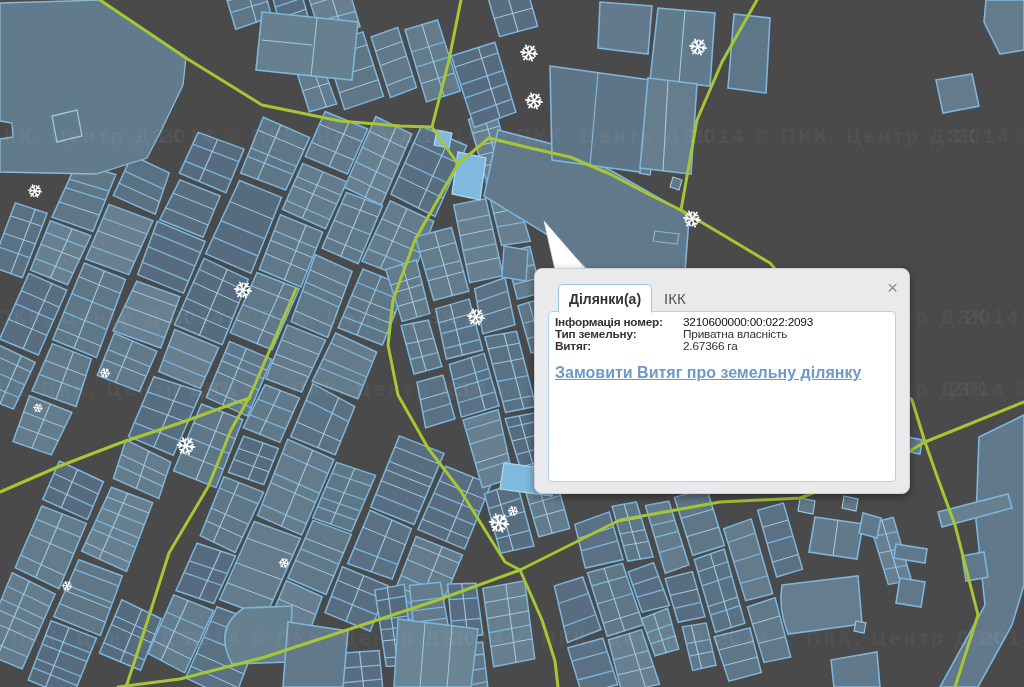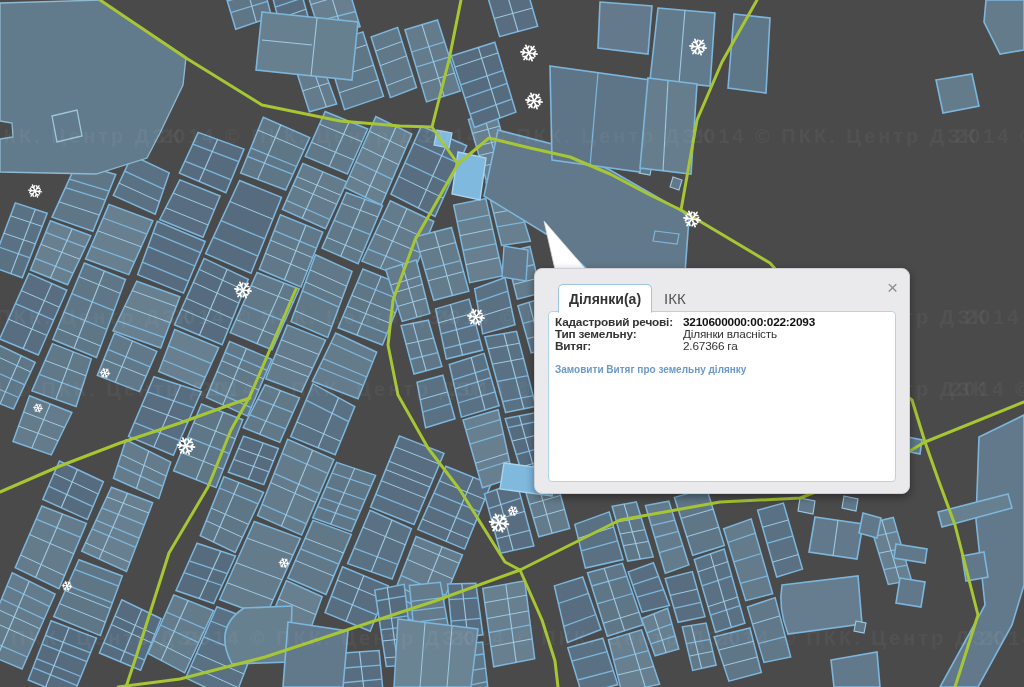--- a/index.html
+++ b/index.html
@@ -3,22 +3,22 @@
 html,body{margin:0;padding:0;width:1024px;height:687px;overflow:hidden;background:#4a4a4a;font-family:"Liberation Sans",sans-serif;}
 #stage{position:relative;width:1024px;height:687px;}
 #popup{position:absolute;left:534px;top:268px;width:376px;height:226px;background:#eaeaec;border:1px solid #cfcfd4;border-radius:8px;box-shadow:0 3px 9px rgba(0,0,0,0.4);box-sizing:border-box;}
 #tab-active{position:absolute;left:23px;top:15px;width:94px;height:29px;background:#ffffff;border:1px solid #9cc6e2;border-bottom:1px solid #ffffff;border-radius:5px 5px 0 0;box-sizing:border-box;z-index:3;font-size:14px;font-weight:bold;color:#333;text-align:center;line-height:28px;}
 #tab-ikk{position:absolute;left:129px;top:21px;font-size:15px;color:#555;}
 #close-x{position:absolute;right:11px;top:8px;font-size:19px;color:#8f8f93;}
 #panel{position:absolute;left:13px;top:42px;width:348px;height:171px;background:#fff;border:1px solid #b3d3e8;border-radius:4px;box-sizing:border-box;z-index:2;}
 #rows{table-layout:fixed;width:336px;border-collapse:collapse;margin:4px 0 0 6px;font-size:11.8px;line-height:12.1px;letter-spacing:-0.2px;color:#333;}
 #rows td{padding:0;vertical-align:top;white-space:nowrap;}
 td.lbl{font-weight:bold;width:128px;}
-td.val.b{font-weight:bold;color:#111;}
-.lnk{margin:23px 0 0 6px;font-size:10px;font-weight:bold;color:#6b9ac9;white-space:nowrap;}
+td.val.b{font-weight:normal;color:#111;}
+.lnk{margin:23px 0 0 6px;font-size:16px;font-weight:bold;color:#6b9ac9;text-decoration:underline;white-space:nowrap;}
 .lnk:first-of-type{margin-top:12px;}
 </style></head><body>
 <div id="stage">
     <svg width="1024" height="687" viewBox="0 0 1024 687" style="position:absolute;left:0;top:0">
       <rect width="1024" height="687" fill="#4a4a4a"></rect>
       <g>
         <path d="M15.3,202.9 L-8.6,266.6 L22.3,277.8 L47.2,213.3 Z" fill="#5a7183" stroke="#7db6dc" stroke-width="1.5"></path>
         <line x1="10.5" y1="215.8" x2="42.1" y2="226.4" stroke="#9fcae2" stroke-width="1.0"></line>
         <line x1="4.0" y1="233.2" x2="35.4" y2="243.9" stroke="#9fcae2" stroke-width="1.0"></line>
         <line x1="-1.2" y1="247.0" x2="30.0" y2="257.9" stroke="#7db6dc" stroke-width="1.3"></line>
@@ -886,26 +886,26 @@
       </g>
     </svg>
 <div id="popup">
   <div id="tab-active">Ділянки(а)</div>
   <div id="tab-ikk">ІКК</div>
   <div id="close-x">×</div>
   <div id="panel">
     <table id="rows">
       <tbody>
             <tr>
-              <td class="lbl">Кадастровий речові:</td>
+              <td class="lbl">Інформація номер:</td>
               <td class="val b">3210600000:00:022:2093</td>
             </tr>
       <tr>
               <td class="lbl">Тип земельну:</td>
-              <td class="val">Ділянки власність</td>
+              <td class="val">Приватна власність</td>
             </tr>
       <tr>
               <td class="lbl">Витяг:</td>
               <td class="val">2.67366 га</td>
             </tr>
     </tbody>
         </table>
     <div class="lnk">Замовити Витяг про земельну ділянку</div>
   </div>
 </div>

